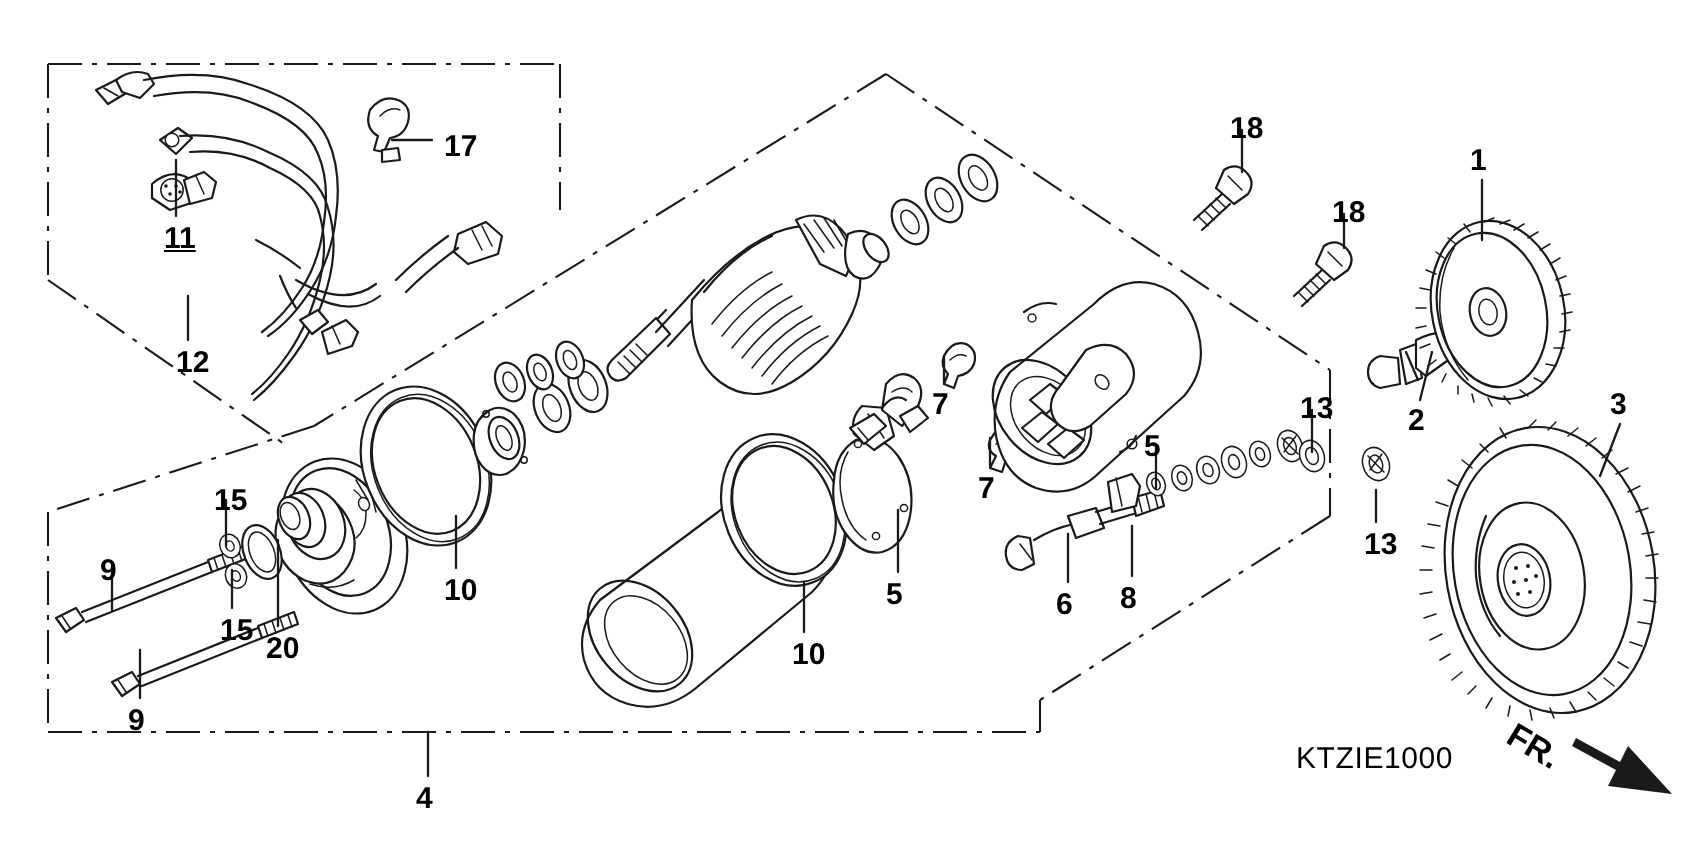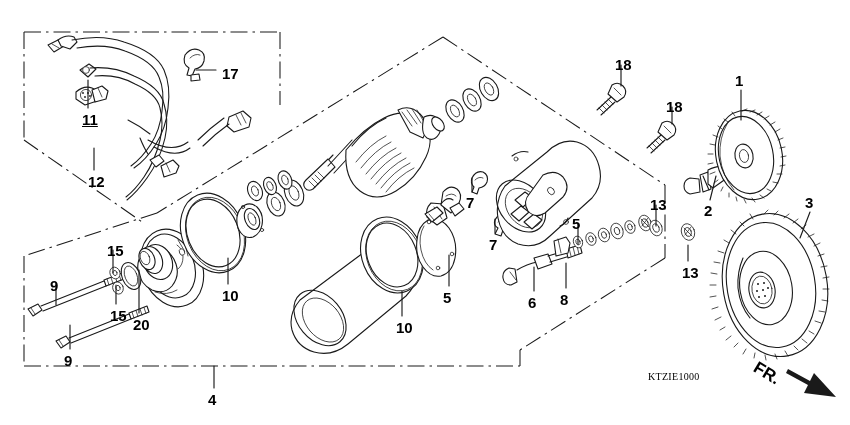--- a/index.html
+++ b/index.html
@@ -8,22 +8,22 @@
   #sheet{
     position:relative;width:850px;height:425px;background:#ffffff;overflow:hidden;
   }
   #art{position:absolute;left:0;top:0;width:850px;height:425px;}
   .lbl{
     position:absolute;font-family:"Liberation Sans",sans-serif;
     font-size:15px;font-weight:700;color:#000;line-height:1;
     white-space:nowrap;user-select:none;
   }
   .code{
-    position:absolute;font-family:Liberation Serif, serif;
-    font-size:10px;font-weight:400;color:#000;letter-spacing:.3px;white-space:nowrap;
+    position:absolute;font-family:Liberation Sans, sans-serif;
+    font-size:15px;font-weight:400;color:#000;letter-spacing:.3px;white-space:nowrap;
   }
   .frtag{
     position:absolute;font-family:"Liberation Sans",sans-serif;
     font-size:17px;font-weight:700;color:#000;white-space:nowrap;
     transform:rotate(31deg);transform-origin:left top;
   }
 </style>
 </head>
 <body>
 

